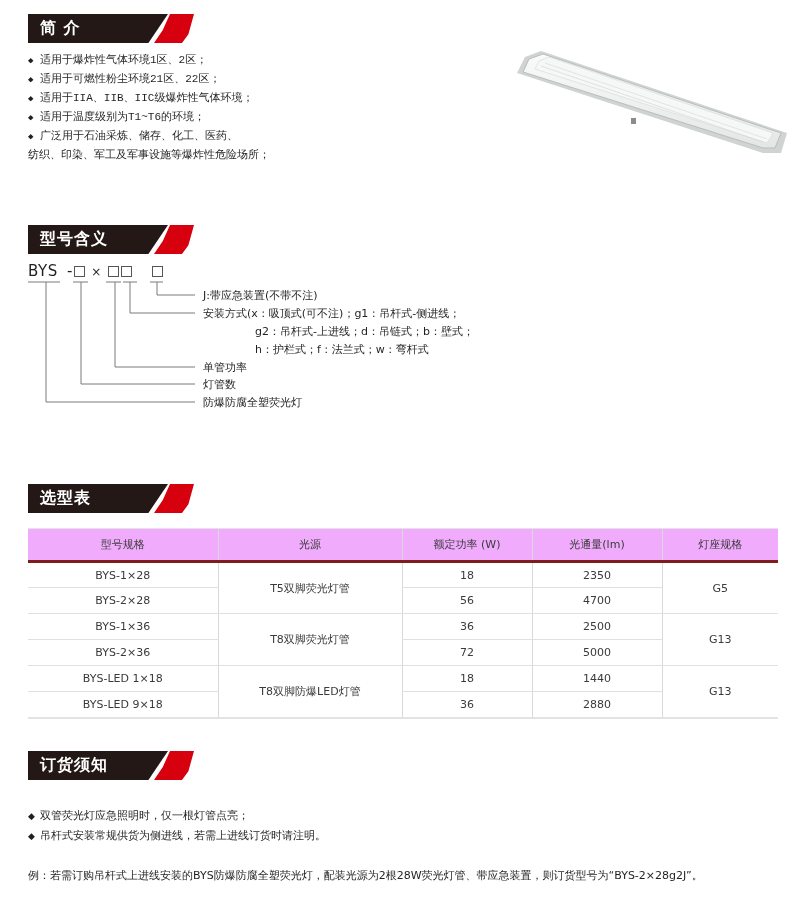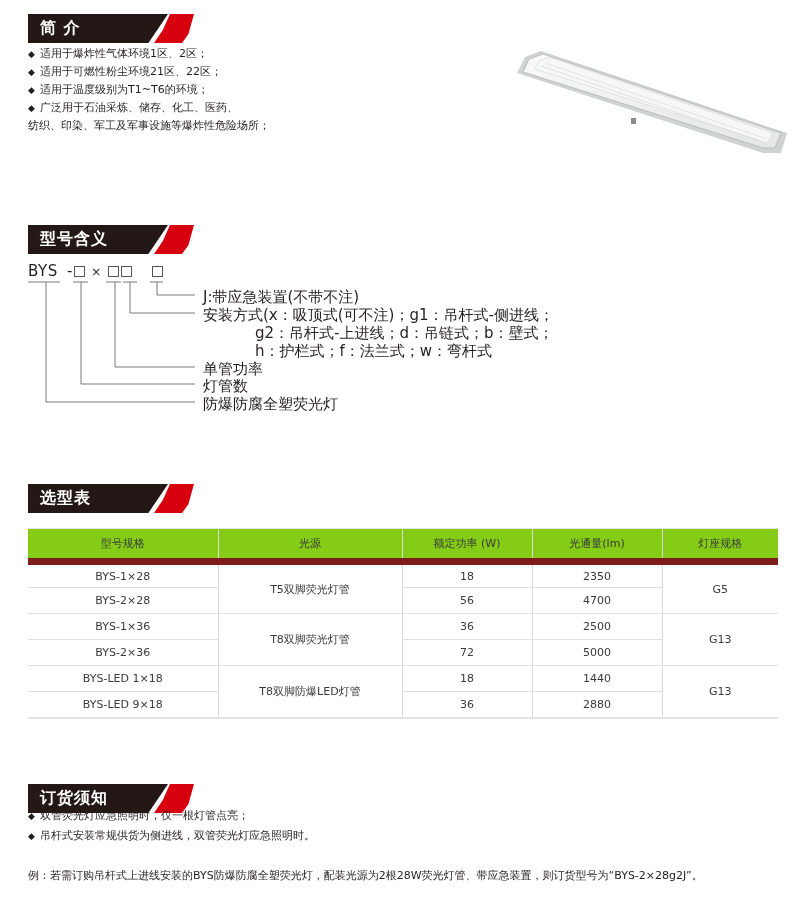--- a/index.html
+++ b/index.html
@@ -26,43 +26,44 @@
     .bullets .row { white-space: nowrap; }
     .bullets .dia { display: inline-block; width: 12px; font-size: 9px; }
 
     
     .lamp { position: absolute; left: 505px; top: 45px; width: 285px; height: 110px; }
 
     
     .model-code { position: absolute; left: 28px; top: 262px; font-size: 15px; letter-spacing: 0.5px; }
     .box { display: inline-block; width: 11px; height: 11px; border: 1px solid #555; vertical-align: -1px; margin: 0 1px; }
     .diag { position: absolute; left: 0; top: 0; }
-    .diag-label { position: absolute; font-size: 15px; white-space: nowrap; color: #231f20; }
+    .diag-label { position: absolute; font-size: 11px; white-space: nowrap; color: #231f20; }
 
     
     .spec-table { position: absolute; left: 28px; top: 528px; width: 750px; border-collapse: collapse; font-size: 11px; color: #3a3a3a; }
-    .spec-table th { background: #84cc16; font-weight: normal; height: 33px; border-bottom: 7px solid #7f1d1d; border-top: 1px solid #e3e3e3; }
+    .spec-table th { background: #f0abfc; font-weight: normal; height: 33px; border-bottom: 3px solid #7f1d1d; border-top: 1px solid #e3e3e3; }
     .spec-table td { height: 26px; text-align: center; border-bottom: 1px solid #e0e0e0; }
     .spec-table th + th, .spec-table td.bl { border-left: 1px solid #d9d9d9; }
     .spec-table tr.last td { border-bottom: 2px solid #e3e3e3; }
 
     .example { position: absolute; left: 28px; top: 868px; font-size: 11px; white-space: nowrap; color: #231f20; text-align: center; }
   </style>
 </head>
 <body>
 
 <div class="sec-header" style="top:14px;">
   <div class="black"></div>
   <div class="red"></div>
   <div class="title">简 介</div>
 </div>
 
-<div class="bullets" style="top:45px;">
+<div class="bullets" style="top:51px;font-family:Liberation Mono, monospace;">
   <div class="row"><span class="dia">◆</span><span>适用于爆炸性气体环境1区、2区；</span></div>
   <div class="row"><span class="dia">◆</span><span>适用于可燃性粉尘环境21区、22区；</span></div>
+  <div class="row"><span class="dia">◆</span><span>适用于IIA、IIB、IIC级爆炸性气体环境；</span></div>
   <div class="row"><span class="dia">◆</span><span>适用于温度级别为T1~T6的环境；</span></div>
   <div class="row"><span class="dia">◆</span><span>广泛用于石油采炼、储存、化工、医药、</span></div>
   <div class="row" style="margin-left:0;">纺织、印染、军工及军事设施等爆炸性危险场所；</div>
 </div>
 
 <svg class="lamp" viewBox="0 0 285 110">
   <defs>
     <linearGradient id="lg" x1="0" y1="0" x2="0" y2="1">
       <stop offset="0" stop-color="#fafafa"></stop>
       <stop offset="1" stop-color="#e4e6e6"></stop>
@@ -169,24 +170,24 @@
       <td class="bl" rowspan="2" style="border-bottom:2px solid #e3e3e3;">G13</td>
     </tr>
     <tr class="last">
       <td>BYS-LED 9×18</td>
       <td class="bl">36</td>
       <td class="bl">2880</td>
     </tr>
   </tbody>
 </table>
 
-<div class="sec-header" style="top:784px;">
+<div class="sec-header" style="top:751px;">
   <div class="black"></div>
   <div class="red"></div>
   <div class="title">订货须知</div>
 </div>
 
 <div class="bullets" style="top:806px; line-height:20px;">
   <div class="row"><span class="dia">◆</span><span>双管荧光灯应急照明时，仅一根灯管点亮；</span></div>
-  <div class="row"><span class="dia">◆</span><span>吊杆式安装常规供货为侧进线，双管荧光灯应急照明时。</span></div>
+  <div class="row"><span class="dia">◆</span><span>吊杆式安装常规供货为侧进线，若需上进线订货时请注明。</span></div>
 </div>
 
 <div class="example">例：若需订购吊杆式上进线安装的BYS防爆防腐全塑荧光灯，配装光源为2根28W荧光灯管、带应急装置，则订货型号为“BYS-2×28g2J”。</div>
 
 </body></html>

